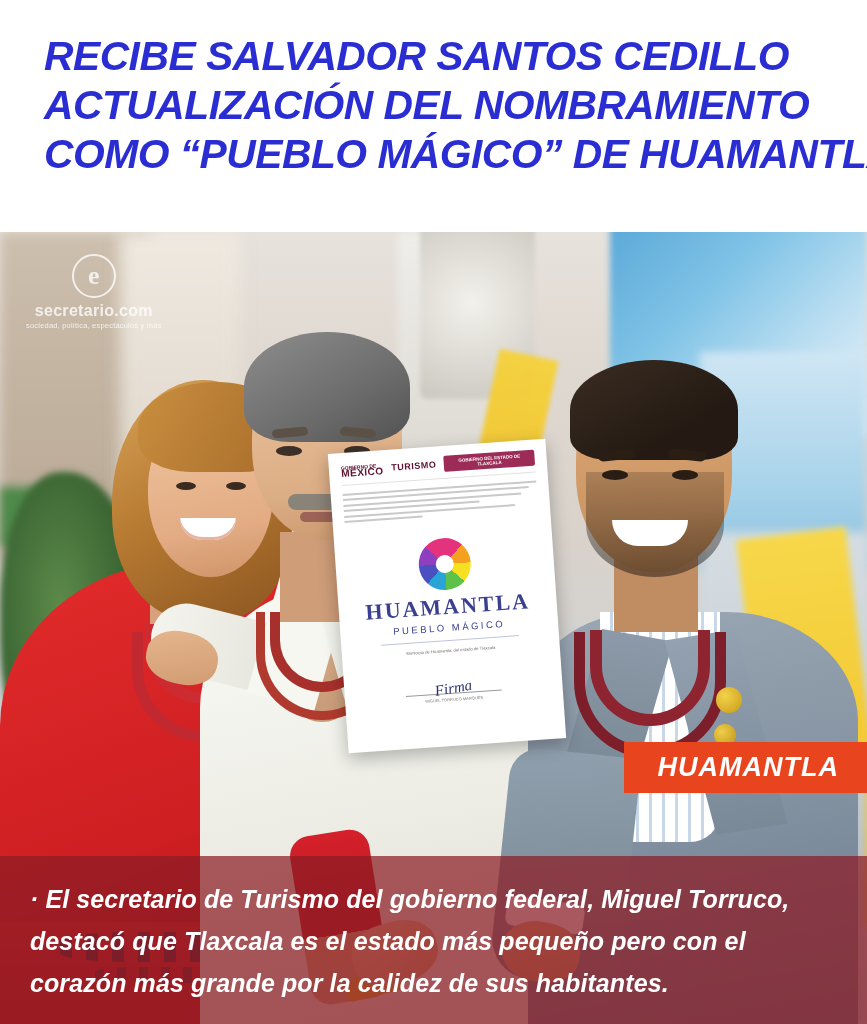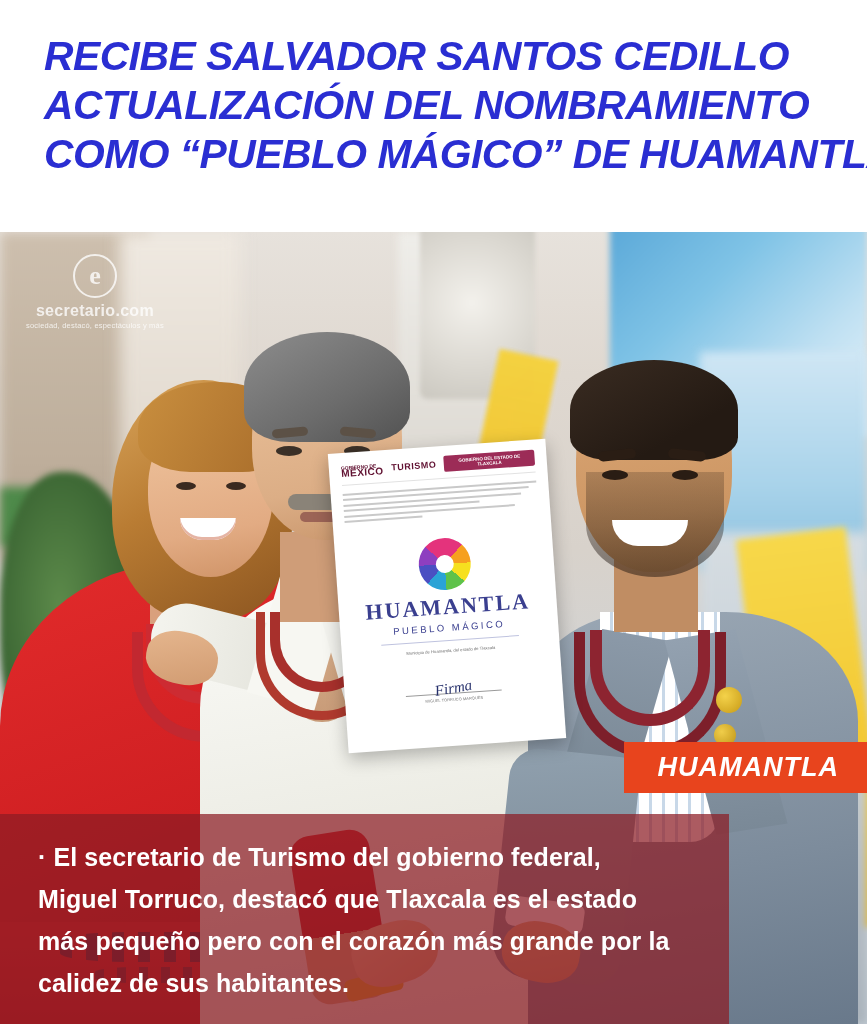--- a/index.html
+++ b/index.html
@@ -504,25 +504,26 @@
     font-size: 27px;
     letter-spacing: 1px;
     padding: 10px 28px 10px 34px;
     z-index: 35;
   }
 
   
   .caption {
     position: absolute;
     left: 0; bottom: 0;
-    width: 729px;
-    padding: 22px 44px 20px 38px;
+    width: 867px;
+    padding: 22px 44px 20px 30px;
     background: rgba(140,28,36,.72);
     color: #ffffff;
     z-index: 36;
+    font-style: italic;
   }
   .caption p {
     font-family: "Liberation Sans", sans-serif;
     font-weight: bold;
     font-size: 25px;
     line-height: 42px;
     letter-spacing: .1px;
   }
 </style>
 </head>
@@ -635,21 +636,21 @@
       <div class="cert-sign">
         <div class="cert-scribble">Firma</div>
         <div class="cert-sign-line"></div>
         <div class="cert-sign-name">MIGUEL TORRUCO MARQUÉS</div>
       </div>
     </div>
 
     <div class="watermark">
       <div class="wm-circle">e</div>
       <div class="wm-name">secretario.com</div>
-      <div class="wm-tag">sociedad, destacó, espectáculos y más</div>
+      <div class="wm-tag">sociedad, política, espectáculos y más</div>
     </div>
 
     <div class="loc-badge">HUAMANTLA</div>
 
     <div class="caption">
       <p>· El secretario de Turismo del gobierno federal, Miguel Torruco, destacó que Tlaxcala es el estado más pequeño pero con el corazón más grande por la calidez de sus habitantes.</p>
     </div>
 
   </div>
 </div>

